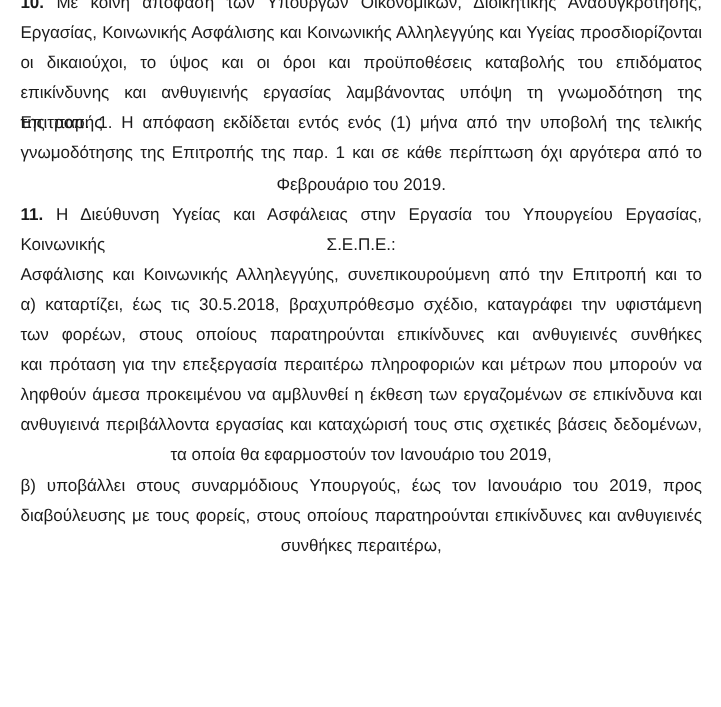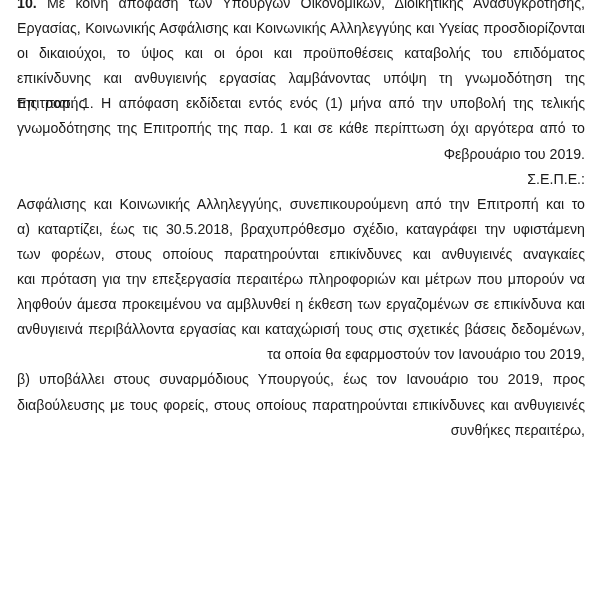--- a/index.html
+++ b/index.html
@@ -7,41 +7,42 @@
   .page {
     position: absolute; left: 17px; top: -9px; width: 568px;
     font-family: "Liberation Sans", "DejaVu Sans", sans-serif;
     font-size: 14.2px; color: #1a1a1a;
   }
   .line {
     height: 25.1px; line-height: 25.1px; white-space: nowrap;
     overflow: visible;
   }
   .just { text-align: justify; text-align-last: justify; white-space: normal; }
-  .left { text-align: right; }
+  .left { text-align: center; }
   .num { font-weight: bold; }
 </style>
 </head>
 <body>
 
 <div class="page">
 
   <div class="line just"><span class="num">10.</span> <span>Με κοινή απόφαση των Υπουργών Οικονομικών, Διοικητικής Ανασυγκρότησης,</span></div>
   <div class="line just">Εργασίας, Κοινωνικής Ασφάλισης και Κοινωνικής Αλληλεγγύης και Υγείας προσδιορίζονται</div>
   <div class="line just">οι δικαιούχοι, το ύψος και οι όροι και προϋποθέσεις καταβολής του επιδόματος</div>
   <div class="line just">επικίνδυνης και ανθυγιεινής εργασίας λαμβάνοντας υπόψη τη γνωμοδότηση της Επιτροπής</div>
   <div class="line just">της παρ. 1. Η απόφαση εκδίδεται εντός ενός (1) μήνα από την υποβολή της τελικής</div>
   <div class="line just">γνωμοδότησης της Επιτροπής της παρ. 1 και σε κάθε περίπτωση όχι αργότερα από το</div>
   <div class="line left">Φεβρουάριο του 2019.</div>
 
+  <div class="line just"><span class="num">11.</span> <span>Η Διεύθυνση Υγείας και Ασφάλειας στην Εργασία του Υπουργείου Εργασίας, Κοινωνικής</span></div>
   <div class="line left">Σ.Ε.Π.Ε.:</div>
   <div class="line just">Ασφάλισης και Κοινωνικής Αλληλεγγύης, συνεπικουρούμενη από την Επιτροπή και το</div>
 
   <div class="line just">α) καταρτίζει, έως τις 30.5.2018, βραχυπρόθεσμο σχέδιο, καταγράφει την υφιστάμενη</div>
-  <div class="line just">των φορέων, στους οποίους παρατηρούνται επικίνδυνες και ανθυγιεινές αναγκαίες</div>
+  <div class="line just">των φορέων, στους οποίους παρατηρούνται επικίνδυνες και ανθυγιεινές συνθήκες</div>
   <div class="line just">και πρόταση για την επεξεργασία περαιτέρω πληροφοριών και μέτρων που μπορούν να</div>
   <div class="line just">ληφθούν άμεσα προκειμένου να αμβλυνθεί η έκθεση των εργαζομένων σε επικίνδυνα και</div>
   <div class="line just">ανθυγιεινά περιβάλλοντα εργασίας και καταχώρισή τους στις σχετικές βάσεις δεδομένων,</div>
   <div class="line left">τα οποία θα εφαρμοστούν τον Ιανουάριο του 2019,</div>
 
   <div class="line just">β) υποβάλλει στους συναρμόδιους Υπουργούς, έως τον Ιανουάριο του 2019, προς</div>
   <div class="line just">διαβούλευσης με τους φορείς, στους οποίους παρατηρούνται επικίνδυνες και ανθυγιεινές</div>
   <div class="line left">συνθήκες περαιτέρω,</div>
 </div>
 

